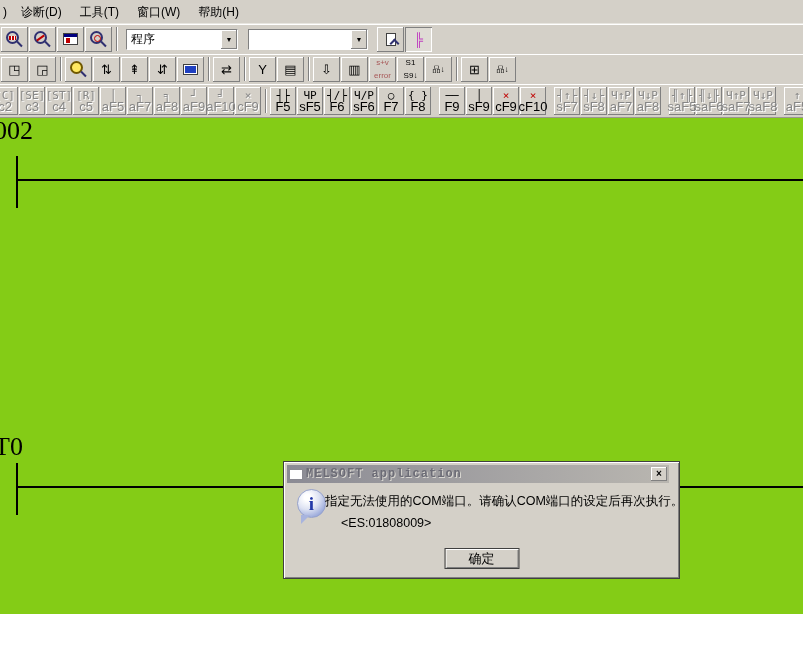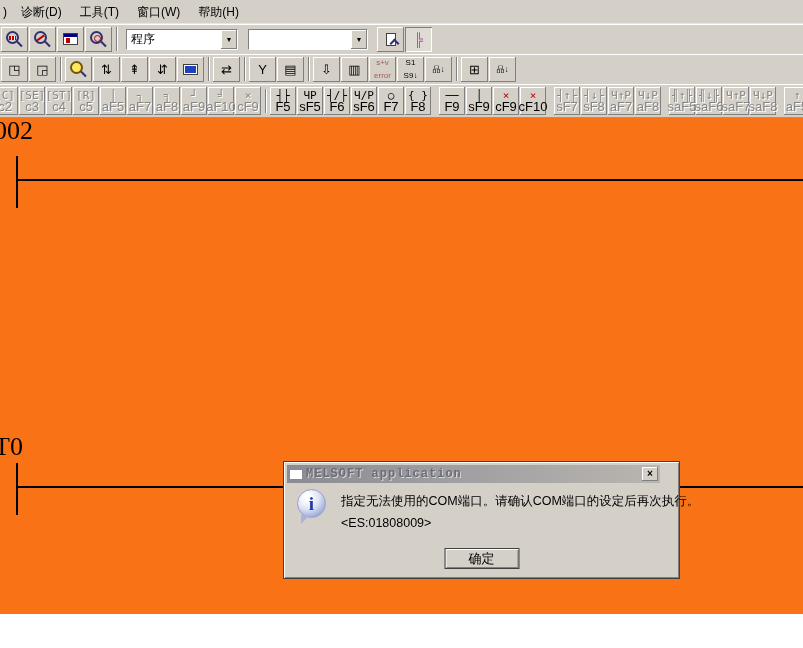--- a/index.html
+++ b/index.html
@@ -58,46 +58,46 @@
   #tb4-inner { display:flex; align-items:center; margin-left:-8px; }
   .lbtn {
     width:26px; height:28px; margin:0 1px 0 0; flex:0 0 auto;
     display:flex; flex-direction:column; align-items:center; justify-content:center;
     background:#d4d0c8; box-shadow: inset -1px -1px 0 #808080, inset 1px 1px 0 #ffffff;
   }
   .lbtn .sym { font-family:"DejaVu Sans Mono", monospace; font-size:11px; line-height:12px; white-space:nowrap; }
   .lbtn .key { font-size:13px; line-height:10px; }
   .lbtn.disabled .sym, .lbtn.disabled .key { color:#868686; text-shadow:1px 1px 0 #ffffff; }
   
-  #ladder { position:relative; height:496px; background:#f97316; overflow:hidden; }
+  #ladder { position:relative; height:496px; background:#84cc16; overflow:hidden; }
   .steplabel { position:absolute; font-family:"Liberation Serif", serif; font-size:26px; line-height:26px; color:#000; }
   .hline { position:absolute; height:2px; background:#000; }
   .vline { position:absolute; width:2px; background:#000; }
   
   #dialog {
     position:absolute; left:283px; top:343px; width:397px; height:118px;
     background:#d4d0c8; border:1px solid #404040; z-index:5;
     box-shadow: inset 1px 1px 0 #ffffff, inset -1px -1px 0 #808080;
   }
-  .dtitle { height:18px; margin:3px 19px 0 3px; display:flex; align-items:center; gap:3px; padding:0 2px;
+  .dtitle { height:18px; margin:3px 10px 0 3px; display:flex; align-items:center; gap:3px; padding:0 2px;
     background:linear-gradient(90deg,#8b8b94,#b9b6b0); }
   .ticon { width:14px; height:11px; background:#ffffff; border:1px solid #8a8a92; flex:0 0 auto; }
   .ttext { flex:1; font-family:"Liberation Mono", monospace; font-weight:bold; font-size:12px;
     letter-spacing:1px; color:#6c6c76; text-shadow:1px 1px 0 #d8d6d0; white-space:nowrap; overflow:hidden; }
   .dclose { width:16px; height:14px; flex:0 0 auto; background:#d4d0c8;
     box-shadow: inset -1px -1px 0 #808080, inset 1px 1px 0 #ffffff;
     font-size:10px; font-weight:bold; line-height:13px; text-align:center; }
   .infoicon { position:absolute; left:13px; top:27px; width:29px; height:29px; border-radius:50%;
     background:radial-gradient(circle at 35% 28%, #ffffff 12%, #dde2f2 45%, #93a3d8 82%, #6a7cc0 100%);
     border:1px solid #96a2cc; }
   .infoicon::after { content:""; position:absolute; left:3px; bottom:-7px; width:0; height:0;
     border-left:9px solid #a8b4de; border-bottom:9px solid transparent; }
   .infoicon .i { display:block; text-align:center; font-family:"Liberation Serif", serif; font-weight:bold;
     font-size:19px; line-height:27px; color:#2238a8; }
-  .dmsg  { position:absolute; left:57px; top:31px; font-size:12.5px; white-space:nowrap; }
+  .dmsg  { position:absolute; left:41px; top:31px; font-size:12.5px; white-space:nowrap; }
   .dcode { position:absolute; left:57px; top:54px; font-size:12.5px; white-space:nowrap; }
   .okbtn { position:absolute; left:50%; transform:translateX(-50%); top:86px; width:75px; height:21px;
     background:#d4d0c8; border:1px solid #404040;
     box-shadow: inset 1px 1px 0 #ffffff, inset -1px -1px 0 #808080;
     font-size:13px; line-height:19px; text-align:center; }
 </style>
 </head>
 <body>
 
 <div id="app">

